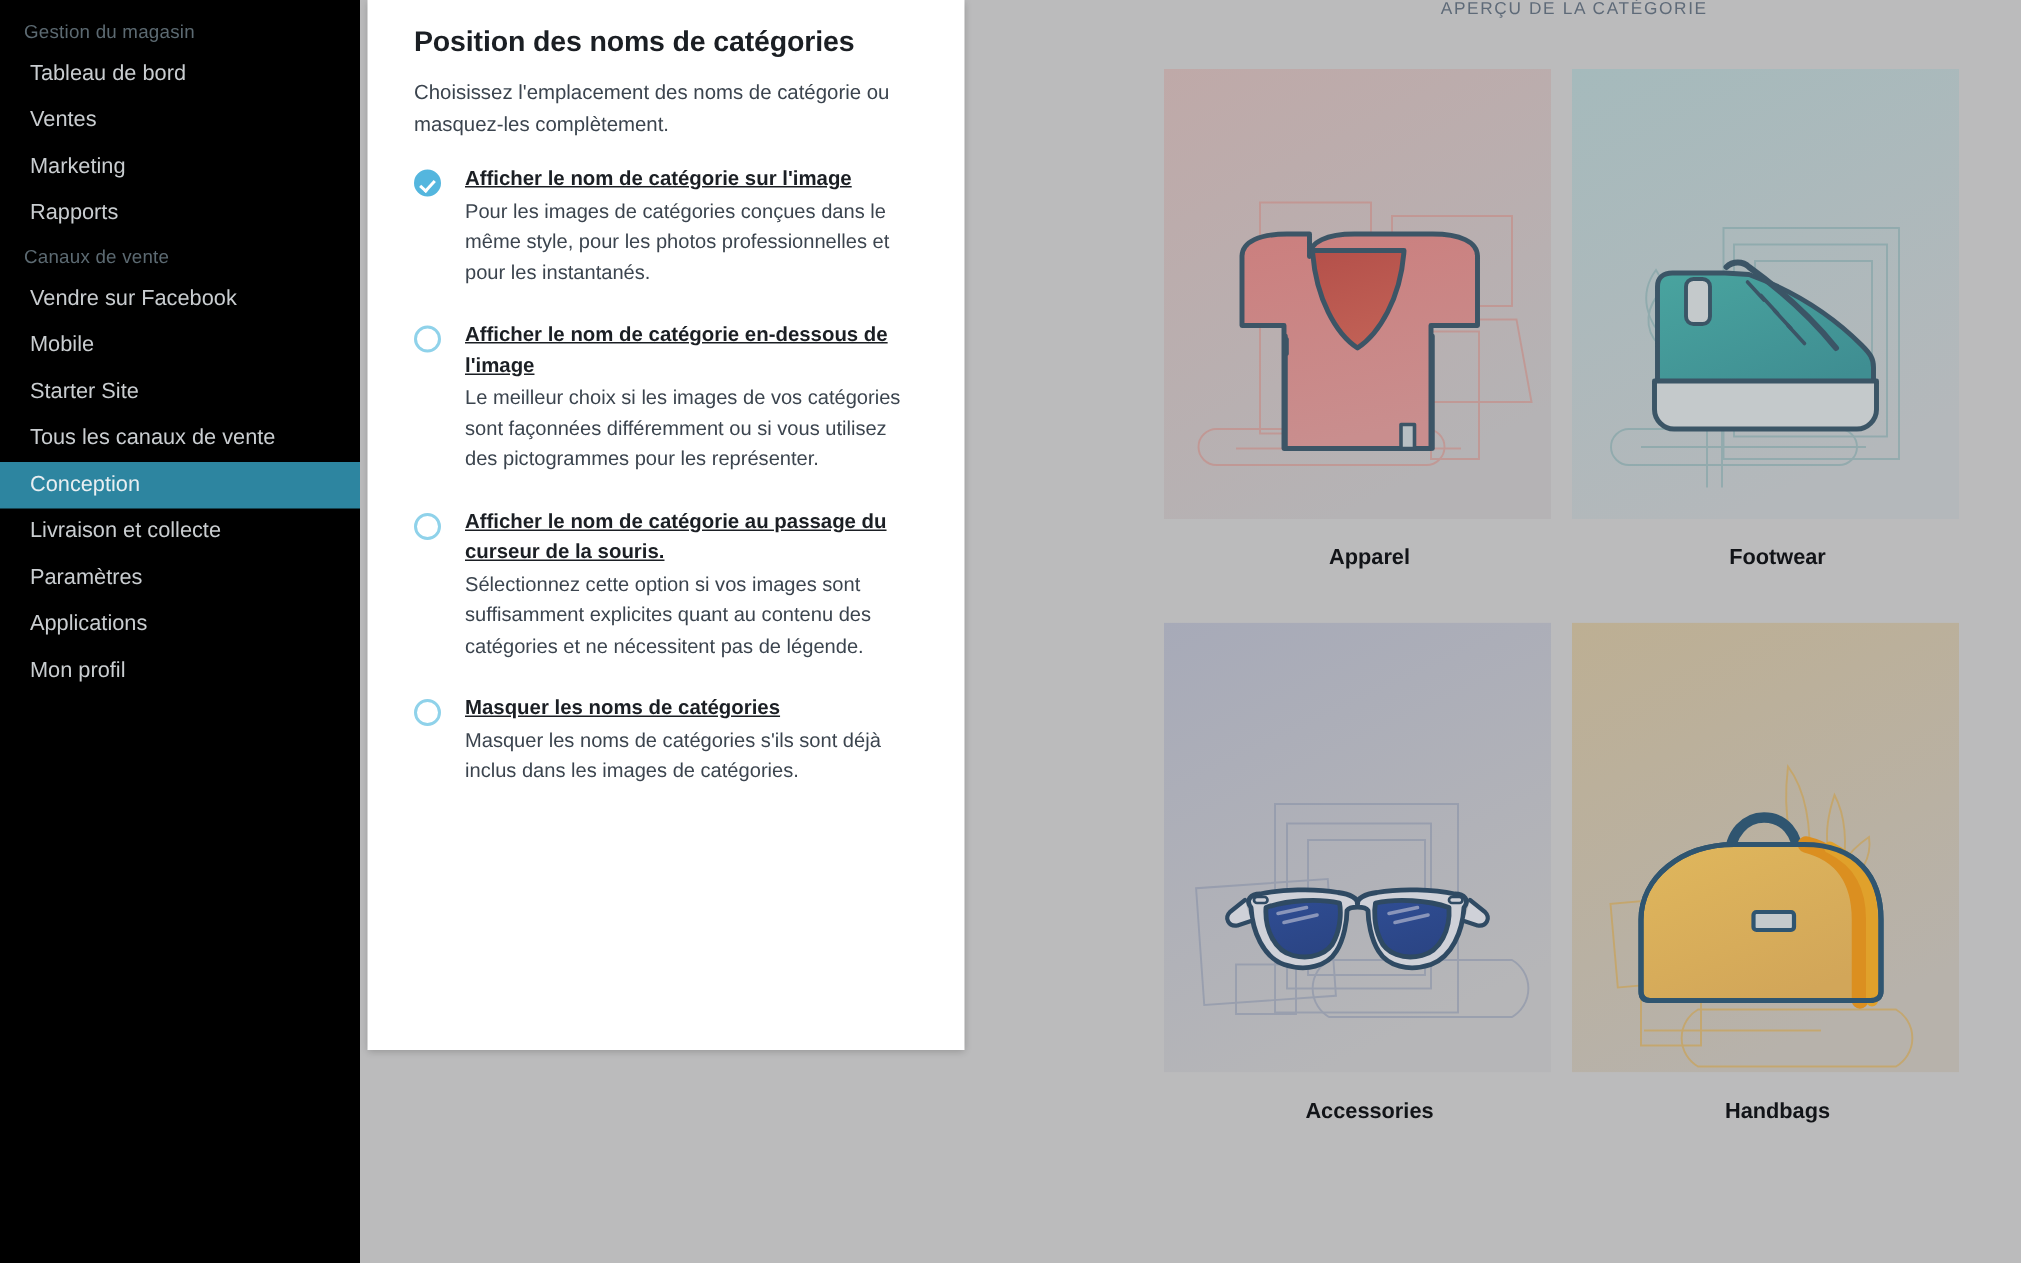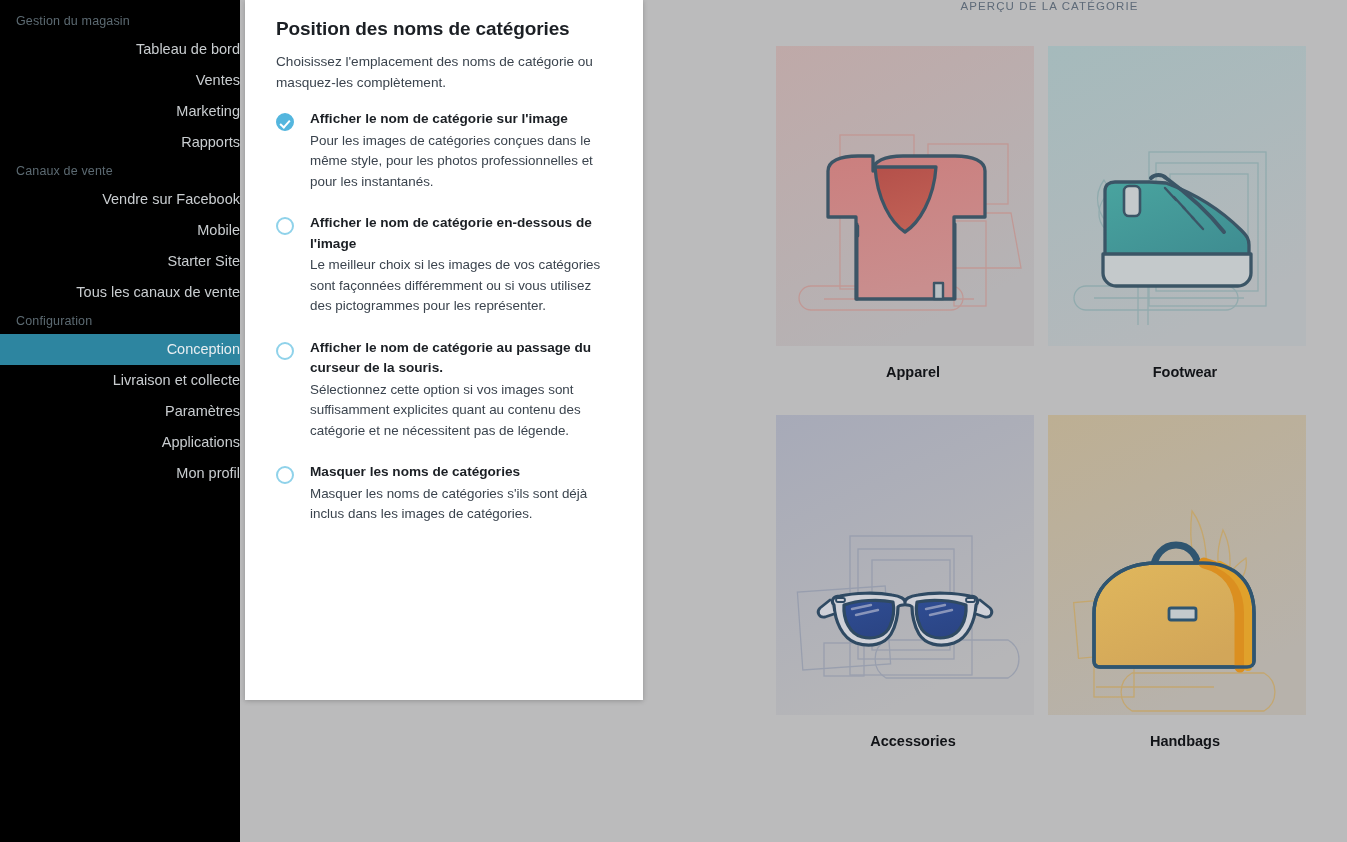--- a/index.html
+++ b/index.html
@@ -23,24 +23,23 @@
   .nav-group-title {
     color: #5c6a72;
     font-size: 12.5px;
     padding: 6px 0 6px 16px;
     letter-spacing: .15px;
   }
   .nav-item {
     color: #c9cdd0;
     font-size: 14.5px;
     line-height: 31px;
-    padding: 0 0 0 36px;
+    padding: 0 0 0 20px;
     cursor: pointer;
     white-space: nowrap;
-    text-align: right;
   }
   .nav-item.active { background: #2d85a0; color: #e8eef1; }
 
   
   #overlay {
     position: absolute; left: 240px; top: 0;
     width: 1107px; height: 842px;
     background: #bbbbbc;
     z-index: 10;
   }
@@ -122,20 +121,21 @@
     border: solid #ffffff;
     border-width: 0 2px 2px 0;
     transform: rotate(42deg);
   }
   .opt-title {
     font-size: 13.6px;
     font-weight: bold;
     color: #1b1f24;
     line-height: 20.5px;
     max-width: 300px;
+    text-decoration: underline;
   }
   .opt-desc {
     font-size: 13.4px;
     color: #3b444e;
     line-height: 20.5px;
     max-width: 300px;
     margin-top: 1px;
   }
 </style>
 </head>
@@ -147,21 +147,20 @@
       <div class="nav-group-title">Gestion du magasin</div>
       <div class="nav-item">Tableau de bord</div>
       <div class="nav-item">Ventes</div>
       <div class="nav-item">Marketing</div>
       <div class="nav-item">Rapports</div>
       <div class="nav-group-title">Canaux de vente</div>
       <div class="nav-item">Vendre sur Facebook</div>
       <div class="nav-item">Mobile</div>
       <div class="nav-item">Starter Site</div>
       <div class="nav-item">Tous les canaux de vente</div>
-      <div class="nav-group-title">Configuration</div>
       <div class="nav-item active">Conception</div>
       <div class="nav-item">Livraison et collecte</div>
       <div class="nav-item">Paramètres</div>
       <div class="nav-item">Applications</div>
       <div class="nav-item">Mon profil</div>
     </nav>
 
   <div id="overlay"></div>
 
   <section id="preview">
@@ -340,21 +339,21 @@
           <div class="opt-desc">Pour les images de catégories conçues dans le même style, pour les photos professionnelles et pour les instantanés.</div>
         </div>
         <div class="option">
           <span class="radio"></span>
           <div class="opt-title">Afficher le nom de catégorie en-dessous de l'image</div>
           <div class="opt-desc">Le meilleur choix si les images de vos catégories sont façonnées différemment ou si vous utilisez des pictogrammes pour les représenter.</div>
         </div>
         <div class="option">
           <span class="radio"></span>
           <div class="opt-title">Afficher le nom de catégorie au passage du curseur de la souris.</div>
-          <div class="opt-desc">Sélectionnez cette option si vos images sont suffisamment explicites quant au contenu des catégorie et ne nécessitent pas de légende.</div>
+          <div class="opt-desc">Sélectionnez cette option si vos images sont suffisamment explicites quant au contenu des catégories et ne nécessitent pas de légende.</div>
         </div>
         <div class="option">
           <span class="radio"></span>
           <div class="opt-title">Masquer les noms de catégories</div>
           <div class="opt-desc">Masquer les noms de catégories s'ils sont déjà inclus dans les images de catégories.</div>
         </div>
       </div>
   </section>
 
 </div>

